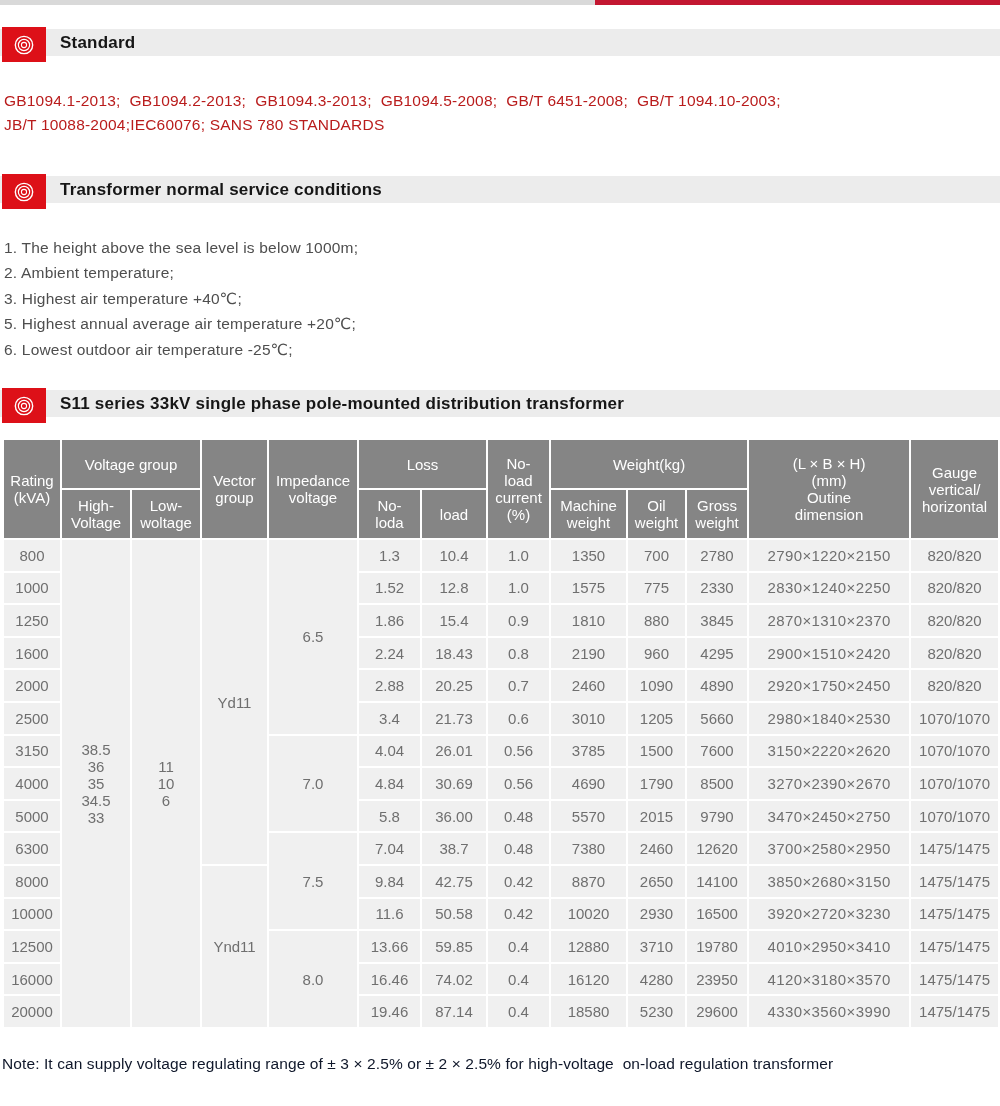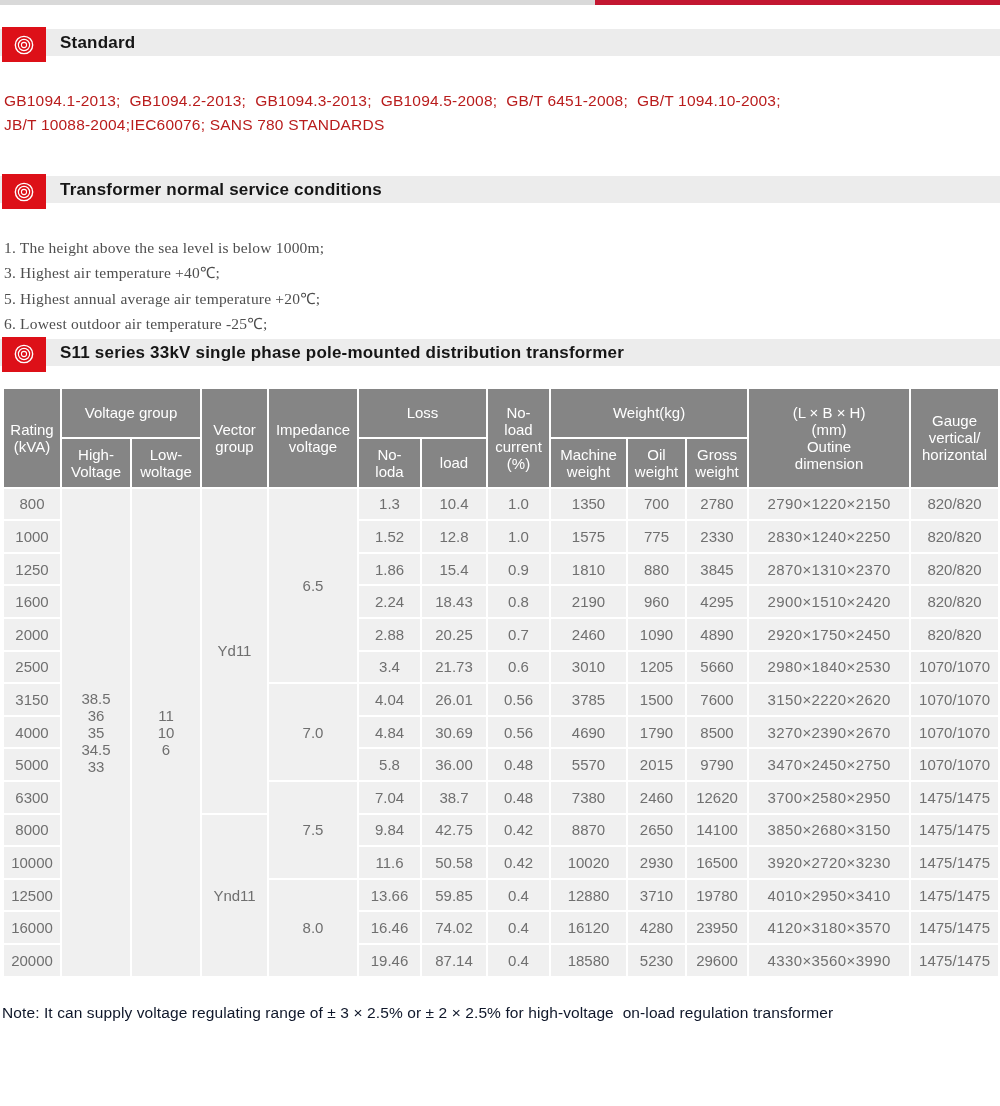--- a/index.html
+++ b/index.html
@@ -19,27 +19,27 @@
   .section-badge{
     position:absolute;left:2px;top:0;width:44px;height:35px;background:#dd1018;
     display:flex;align-items:center;justify-content:center;z-index:1;
   }
   .section-title{
     position:absolute;left:60px;top:2px;height:16px;line-height:27px;
     font-size:17px;font-weight:bold;color:#161616;letter-spacing:0.2px;
   }
   .mt-head1{margin-top:22px;}
   .mt-head2{margin-top:37px;padding-left:7px;}
-  .mt-head3{padding-left:24px;}
+  .mt-head3{margin-top:26px;padding-left:24px;}
 
   .standards-text{
     margin:26px 0 0 4px;font-size:15.5px;line-height:24px;color:#b91c1c;
     white-space:pre-wrap;letter-spacing:0.2px;
   }
-  .service-list{margin:25px 0 0 4px;color:#4e4e4e;font-size:15.5px;font-family:Liberation Serif, serif;}
+  .service-list{margin:25px 0 0 4px;color:#4e4e4e;font-size:15.5px;}
   .service-list .li{line-height:25.4px;letter-spacing:0.2px;}
 
   
   table.spec{
     border-collapse:collapse;table-layout:fixed;width:996px;margin:14px 0 0 2px;
   }
   table.spec th,table.spec td{
     border:2px solid #ffffff;text-align:center;vertical-align:middle;
     white-space:pre-line;overflow:hidden;
   }
@@ -88,20 +88,21 @@
     <svg width="26" height="26" viewBox="0 0 24 24">
       <circle cx="12" cy="12" r="8" fill="none" stroke="#ffffff" stroke-width="1.3"></circle>
       <circle cx="12" cy="12" r="5.2" fill="none" stroke="#ffffff" stroke-width="1.1"></circle>
       <circle cx="12" cy="12" r="2.4" fill="none" stroke="#ffffff" stroke-width="1"></circle>
     </svg>
   </div>
   <div class="section-title">Transformer normal service conditions</div>
 </div>
 <div class="service-list">
   <div class="li">1. The height above the sea level is below 1000m;</div>
+  <div class="li">2. Ambient temperature;</div>
   <div class="li">3. Highest air temperature +40℃;</div>
   <div class="li">5. Highest annual average air temperature +20℃;</div>
   <div class="li">6. Lowest outdoor air temperature -25℃;</div>
 </div>
 
 <div class="section-head mt-head3">
   <div class="section-band"></div>
   <div class="section-badge">
     <svg width="26" height="26" viewBox="0 0 24 24">
       <circle cx="12" cy="12" r="8" fill="none" stroke="#ffffff" stroke-width="1.3"></circle>

